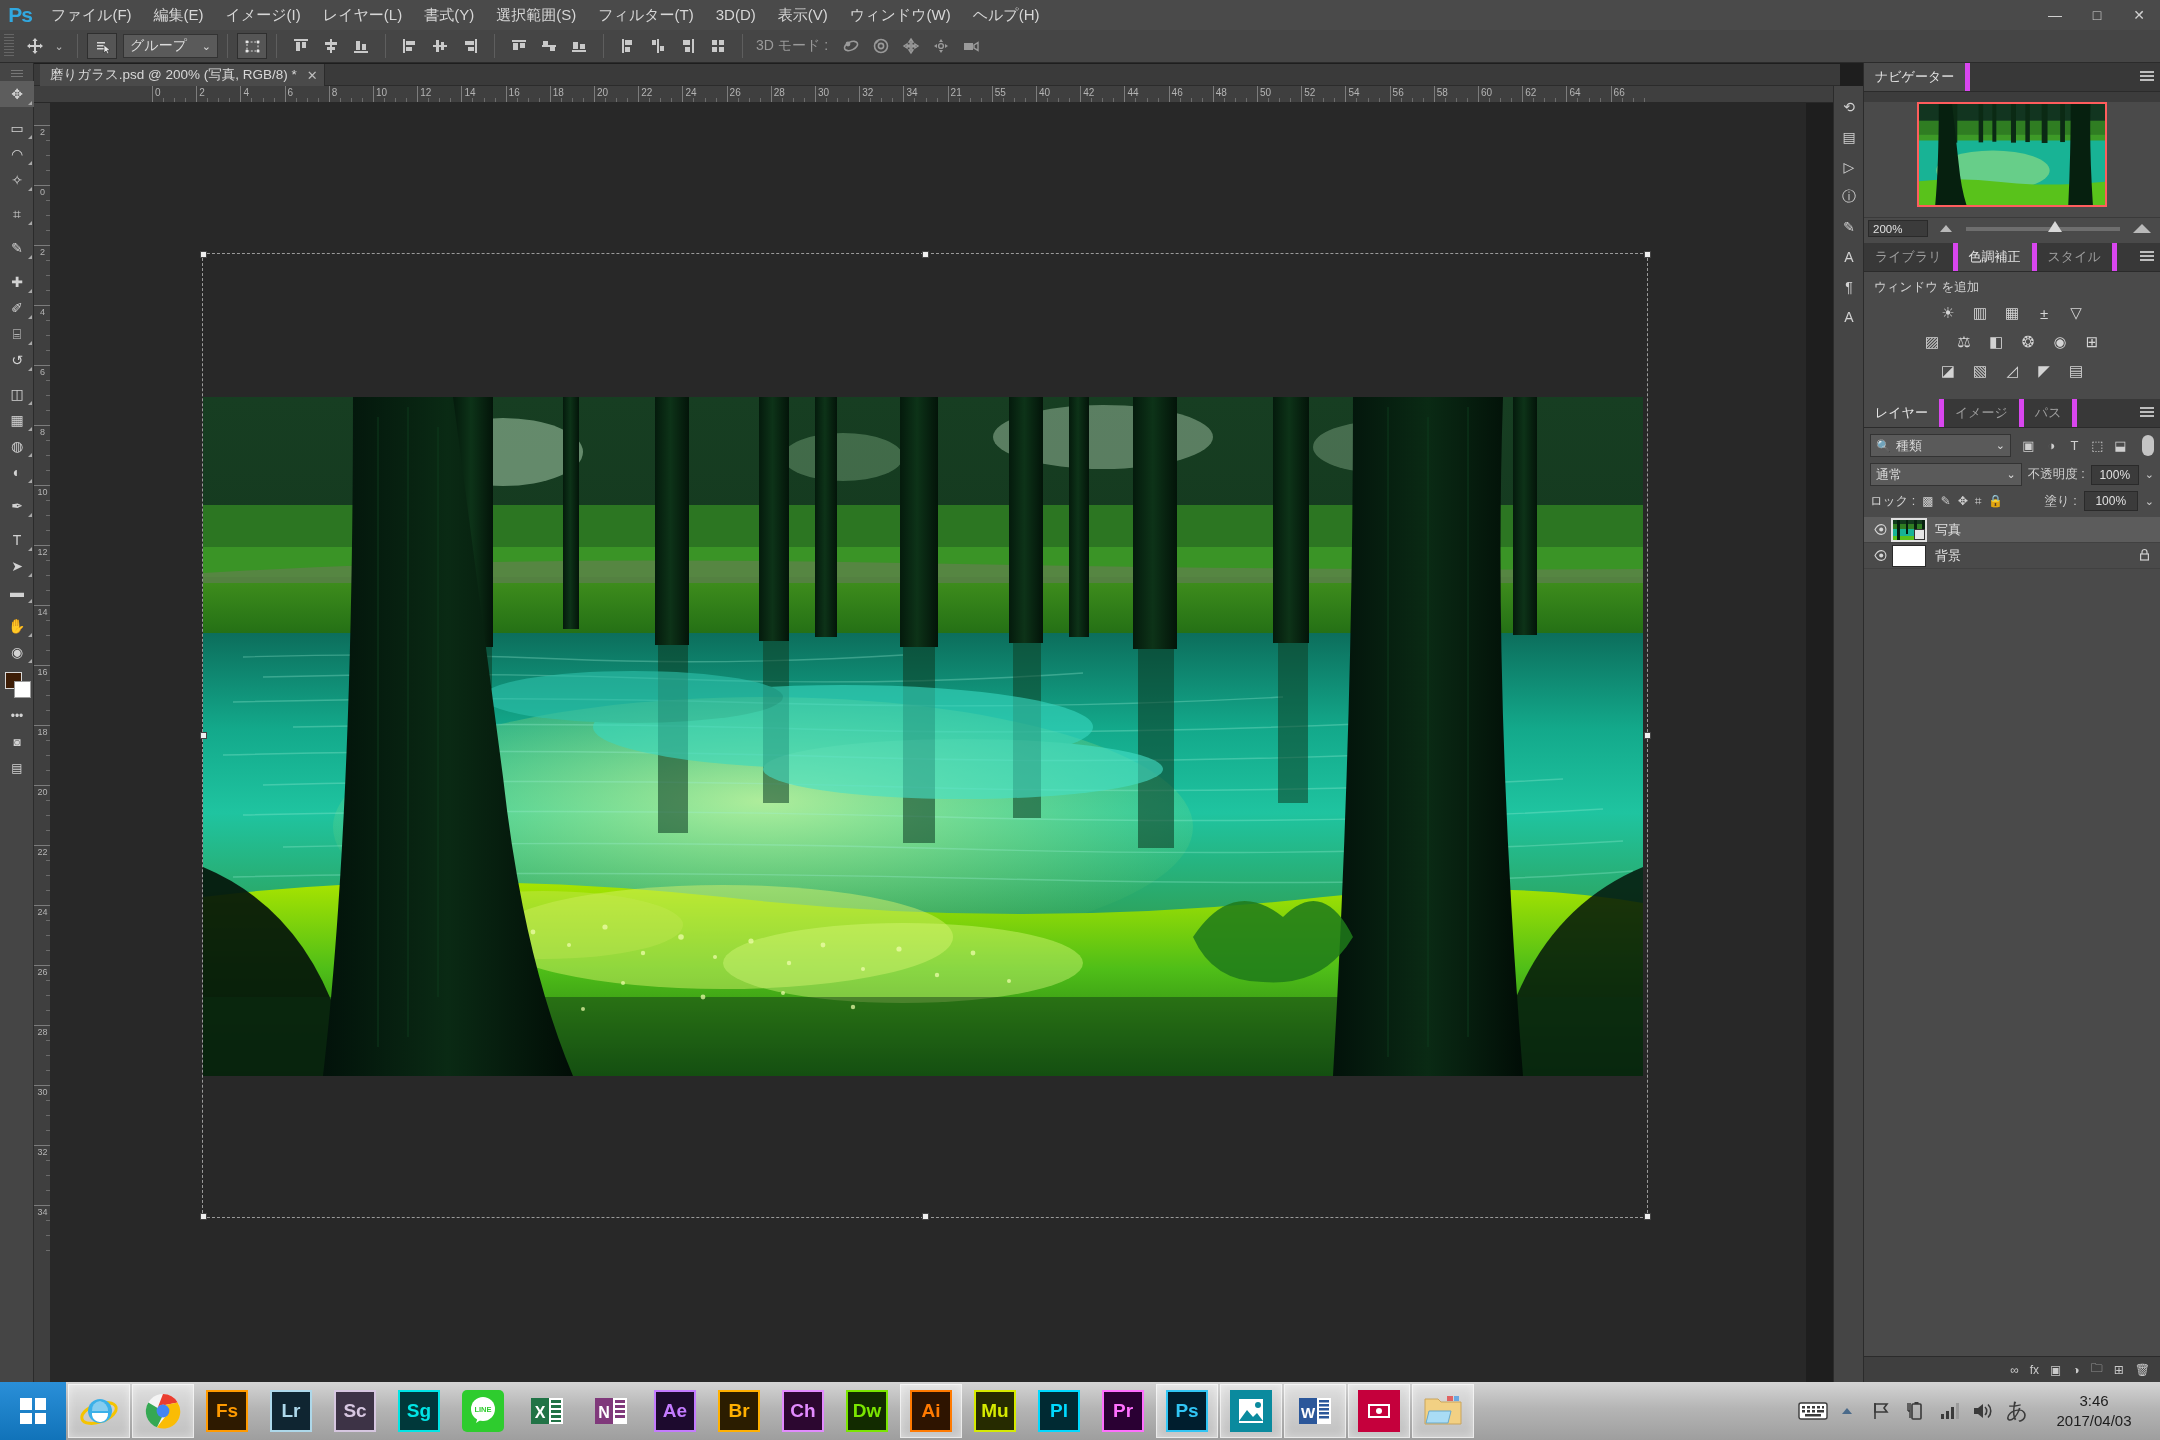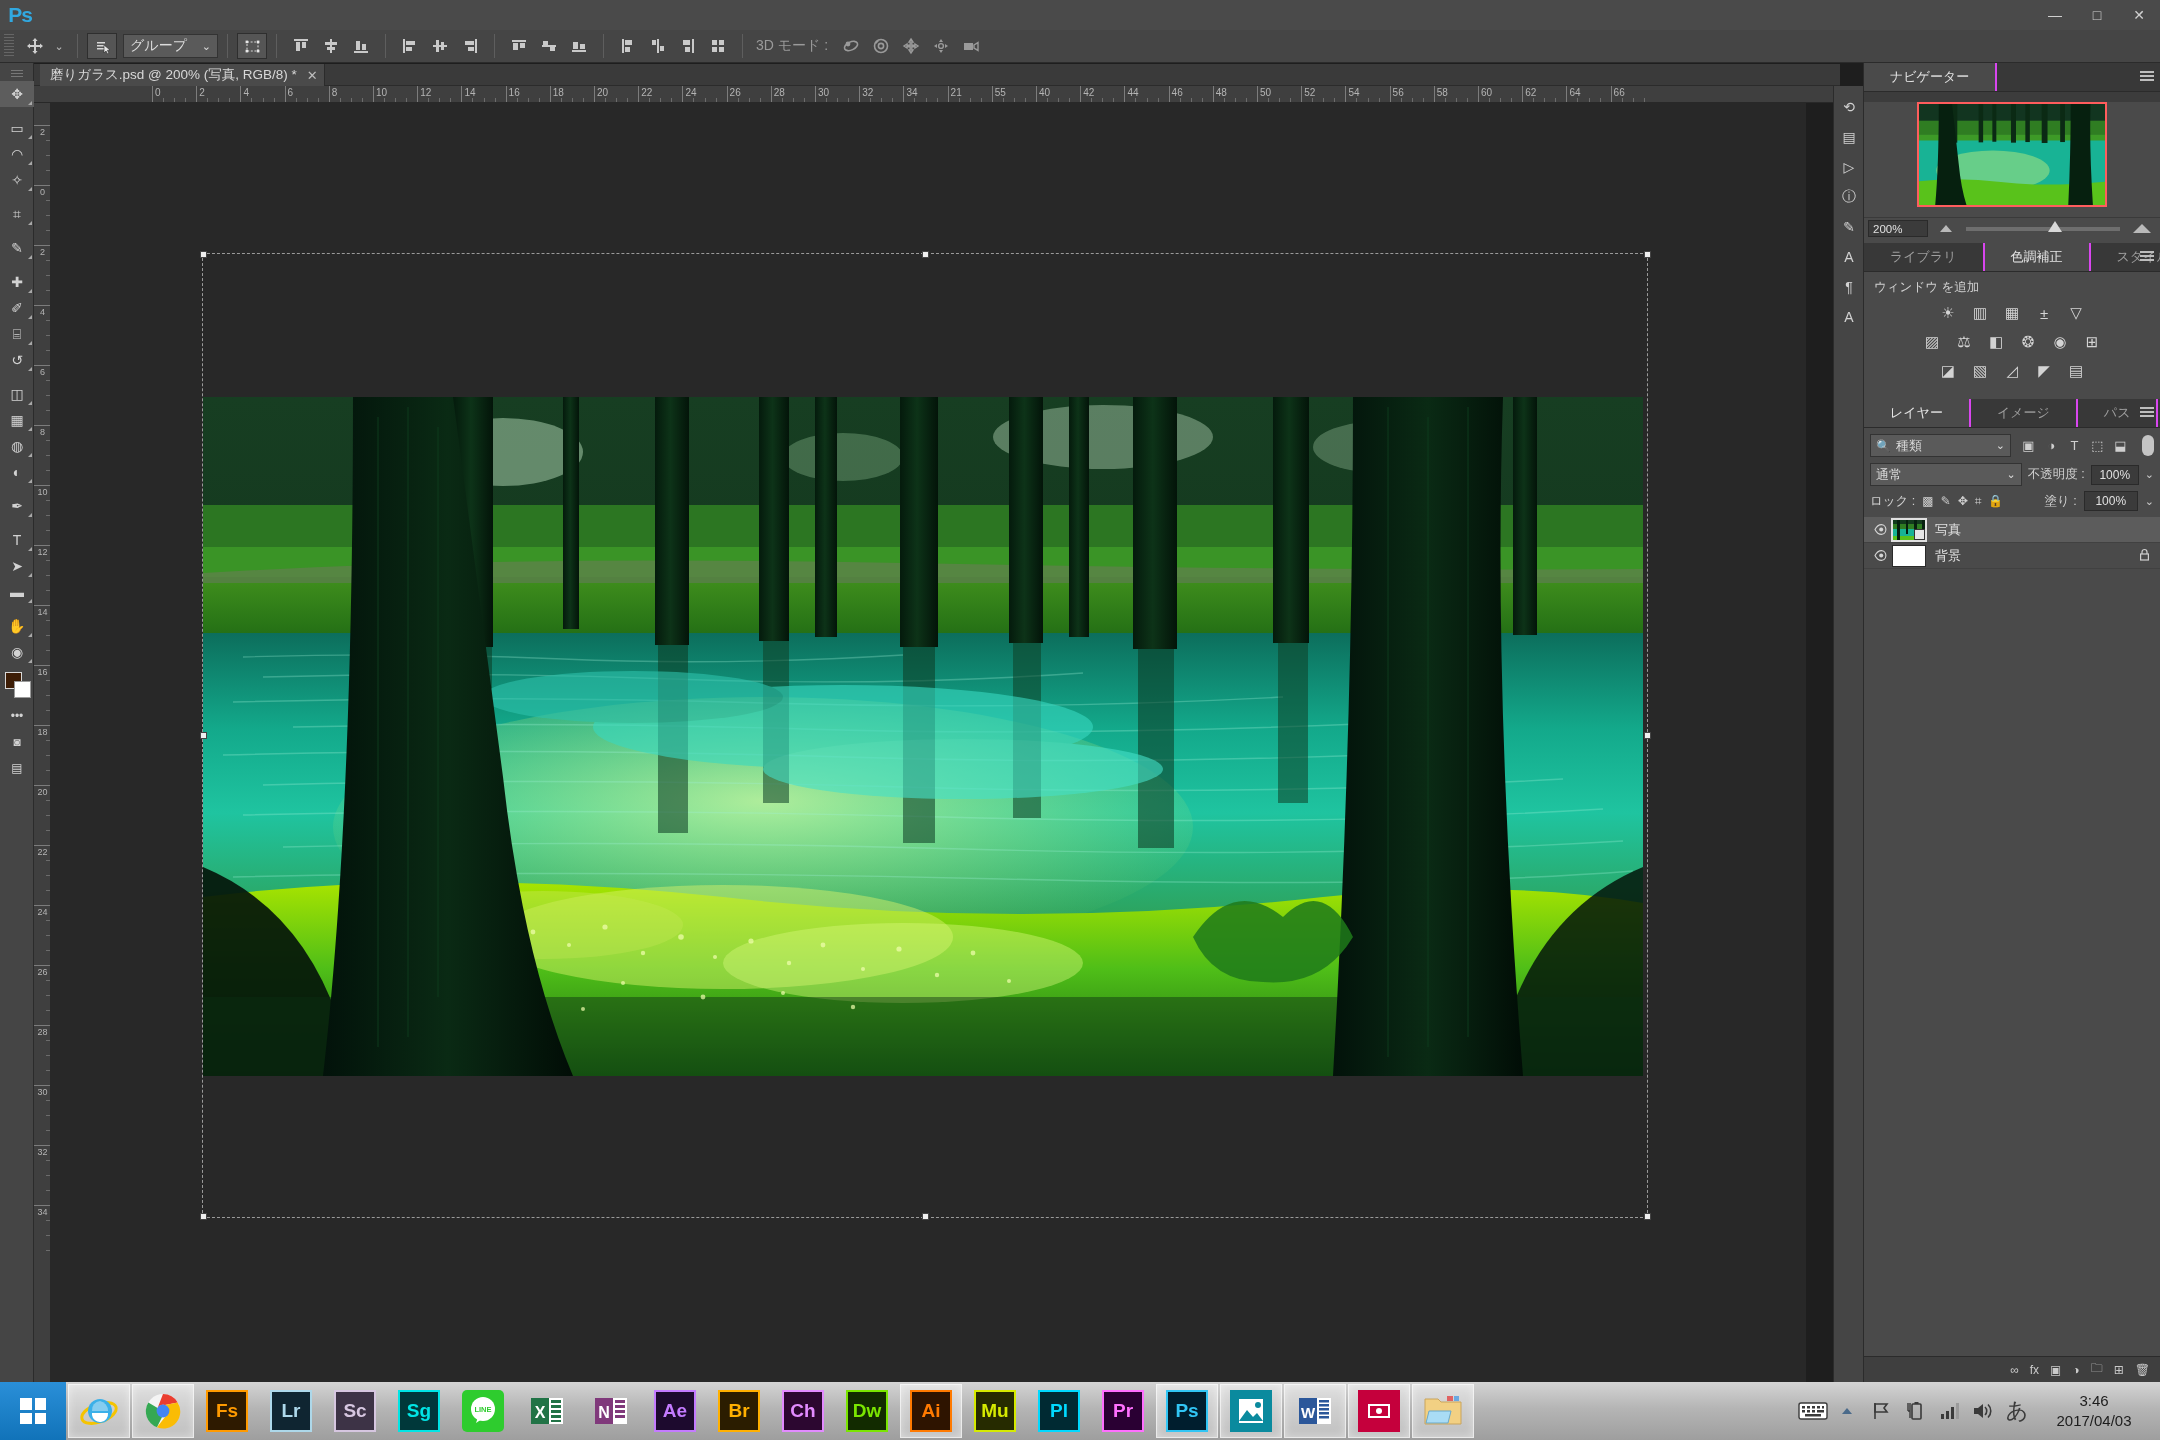--- a/index.html
+++ b/index.html
@@ -88,22 +88,22 @@
   
   .dockstrip { position:absolute; right:297px; top:86px; width:30px; bottom:58px;
     background:#454545; border-left:1px solid #2b2b2b; padding-top:6px; }
   .dockstrip .tool { width:30px; height:30px; }
 
   
   .panels { position:absolute; right:0; top:63px; width:297px; bottom:58px;
     background:#3c3c3c; border-left:1px solid #2b2b2b; display:flex; flex-direction:column; }
   .panel-tabs { display:flex; align-items:stretch; height:29px; background:#383838;
     border-bottom:1px solid #2b2b2b; position:relative; }
-  .ptab { padding:0 26px; display:flex; align-items:center; color:#9e9e9e; font-size:13px;
-    background:#383838; border-right:2px solid #d946ef; white-space:nowrap; }
+  .ptab { padding:0 11px; display:flex; align-items:center; color:#9e9e9e; font-size:13px;
+    background:#383838; border-right:5px solid #d946ef; white-space:nowrap; }
   .ptab.active { background:#4a4a4a; color:#e4e4e4; }
   .pmenu { position:absolute; right:6px; top:8px; width:14px; height:12px;
     background:repeating-linear-gradient(to bottom,#bdbdbd 0,#bdbdbd 2px,transparent 2px,transparent 4px); }
   .panel-body { background:#4a4a4a; }
 
   
   .nav-thumb { margin:10px auto 0; width:190px; height:105px; border:2px solid #ff5d5d;
     overflow:hidden; position:relative; background:#08220f; }
   .nav-bar { display:flex; align-items:center; height:22px; margin-top:10px;
     border-top:1px solid #3a3a3a; background:#4a4a4a; }
@@ -199,20 +199,33 @@
     color:#3a3a3a; }
   .clock { width:120px; text-align:center; color:#1d1d1d; font-size:15px; line-height:20px; }
 </style>
 </head>
 <body>
 
 <div id="app">
 
   <div class="menubar">
     <div class="ps-logo">Ps</div>
+    <div id="menu-items" style="display:flex;">
+        <div class="menu-item">ファイル(F)</div>
+        <div class="menu-item">編集(E)</div>
+        <div class="menu-item">イメージ(I)</div>
+        <div class="menu-item">レイヤー(L)</div>
+        <div class="menu-item">書式(Y)</div>
+        <div class="menu-item">選択範囲(S)</div>
+        <div class="menu-item">フィルター(T)</div>
+        <div class="menu-item">3D(D)</div>
+        <div class="menu-item">表示(V)</div>
+        <div class="menu-item">ウィンドウ(W)</div>
+        <div class="menu-item">ヘルプ(H)</div>
+      </div>
     <div class="win-btns">
       <div class="win-btn">—</div>
       <div class="win-btn">□</div>
       <div class="win-btn">✕</div>
     </div>
   </div>
 
   <div class="optionsbar">
     <div class="grip"></div>
     <div class="ob-tool">

